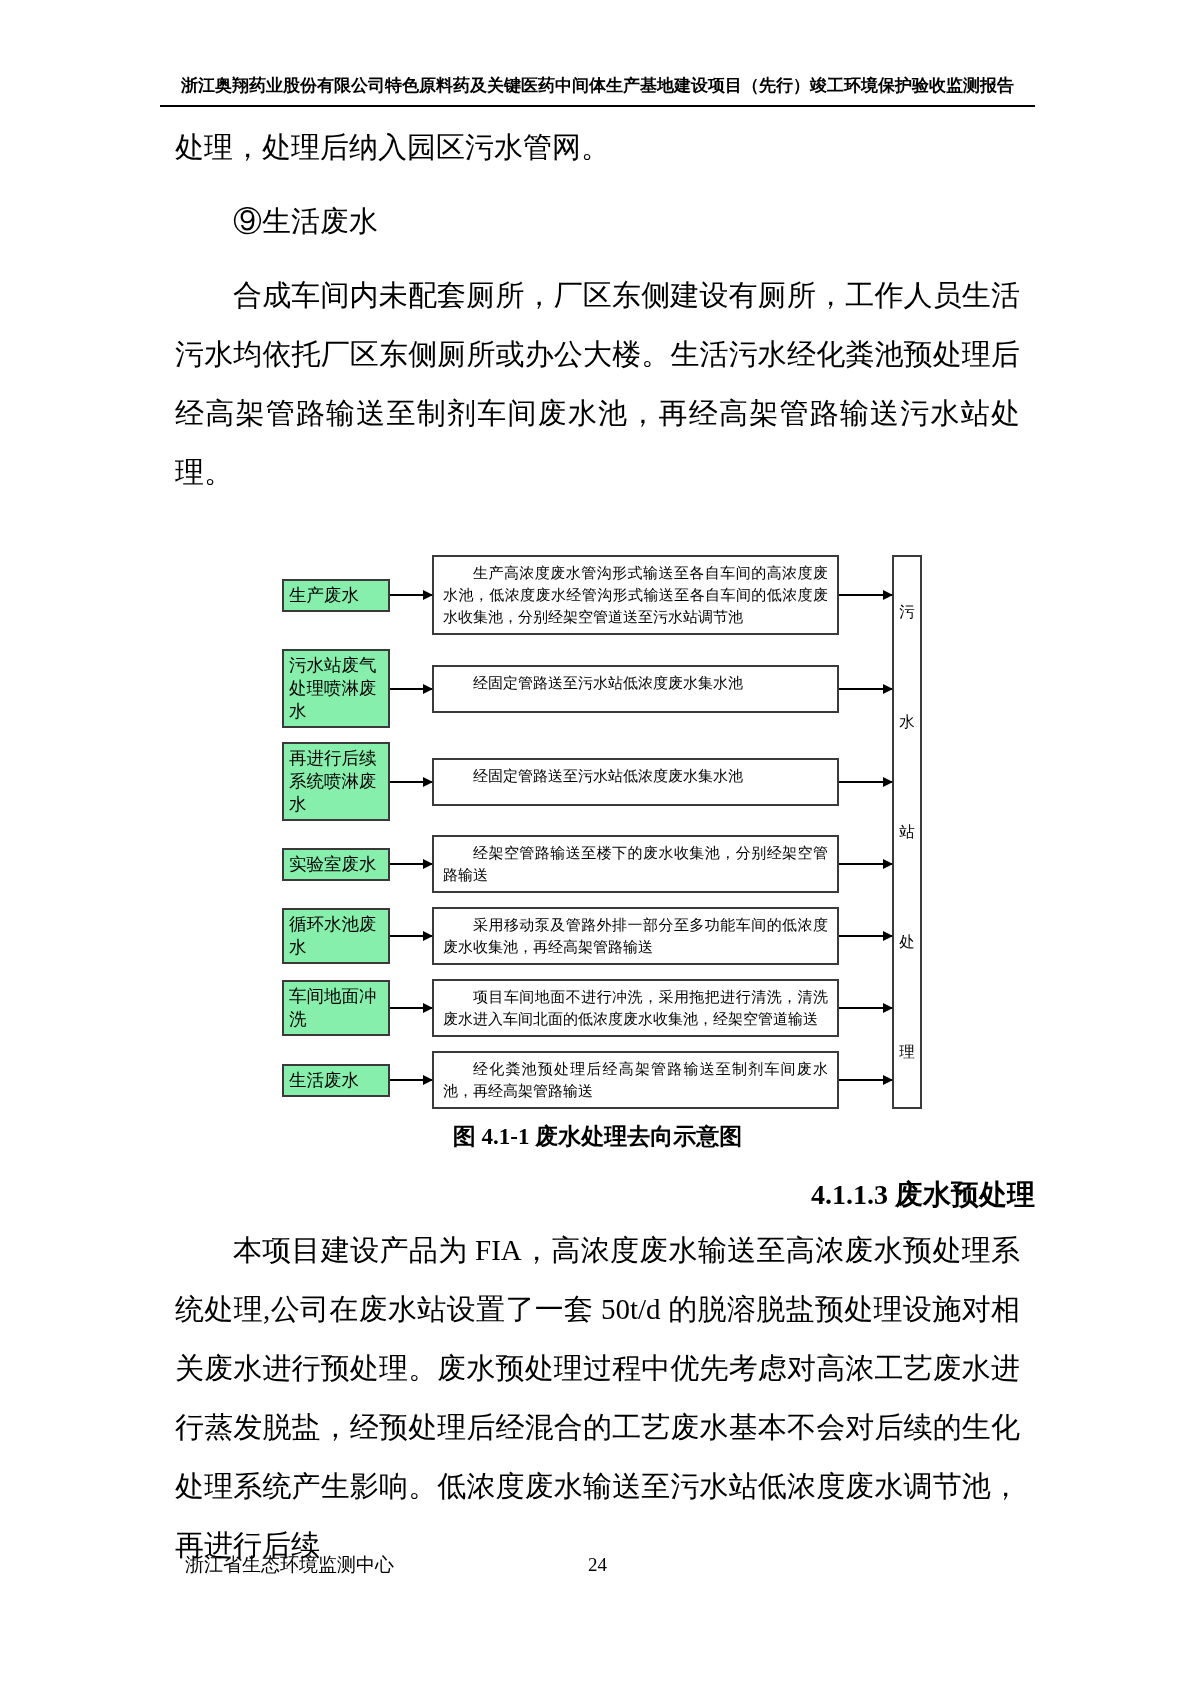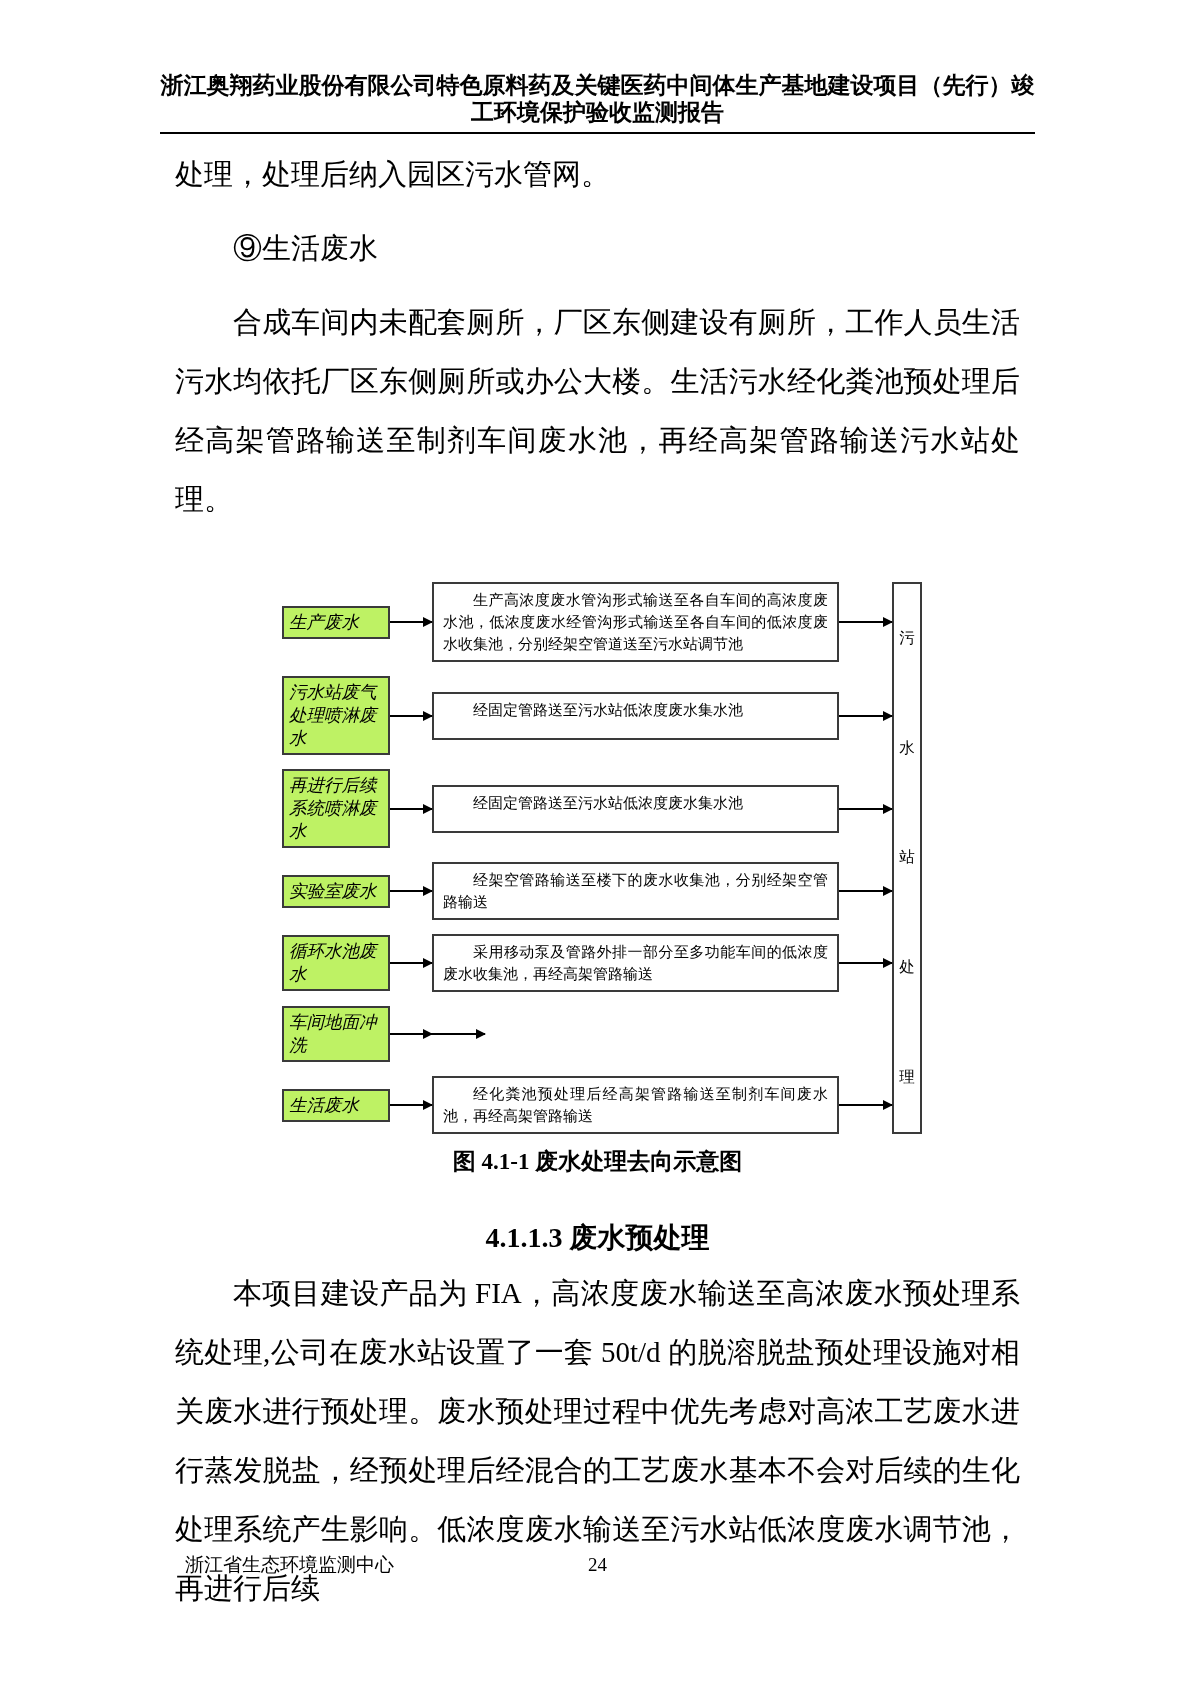--- a/index.html
+++ b/index.html
@@ -14,21 +14,21 @@
   }
   .content { padding:0 155px 0 160px; }
 
   
   .doc-header {
     padding-top:72px;
     padding-bottom:6px;
     border-bottom:2px solid #000;
     text-align:center;
     font-weight:bold;
-    font-size:23px;
+    font-size:17px;
     line-height:27px;
   }
 
   
   .para {
     margin:15px;
     font-size:29px;
     line-height:59px;
     text-align:justify;
   }
@@ -49,22 +49,21 @@
   }
   .row { display:flex; align-items:center; }
   .lbox {
     flex:0 0 108px;
     box-sizing:border-box;
     border:2px solid #3a3a3a;
     padding:3px 5px;
     font-size:17.5px;
     line-height:23px;
     white-space:pre-line;
-    background:#bef264;
-    font-style:italic;
+    background:#86efac;
   }
   .arrow {
     position:relative;
     height:2px;
     background:#000;
     flex:none;
   }
   .arrow::after {
     content:"";
     position:absolute;
@@ -109,25 +108,25 @@
 
   
   .fig-caption {
     margin-top:14px;
     text-align:center;
     font-weight:bold;
     font-size:23px;
     line-height:28px;
   }
   .sec-heading {
-    margin-top:42px;
+    margin-top:24px;
     font-weight:bold;
     font-size:28px;
     line-height:40px;
-    text-align:center;
+    text-align:right;
   }
   .para.after-heading { margin-top:6px; }
 
   
   .footer {
     position:absolute;
     left:160px; right:155px;
     bottom:106px;
     font-size:19px;
     line-height:24px;
@@ -200,20 +199,23 @@
           <div class="arrow a1"></div>
           <div class="dbox">
               <span class="dtext">采用移动泵及管路外排一部分至多功能车间的低浓度废水收集池，再经高架管路输送</span>
             </div>
           <div class="arrow a2"></div>
         </div>
 
         <div class="row">
           <div class="lbox">车间地面冲洗</div>
           <div class="arrow a1"></div>
+          <div class="dbox">
+              <span class="dtext">项目车间地面不进行冲洗，采用拖把进行清洗，清洗废水进入车间北面的低浓度废水收集池，经架空管道输送</span>
+            </div>
           <div class="arrow a2"></div>
         </div>
 
         <div class="row">
           <div class="lbox">生活废水</div>
           <div class="arrow a1"></div>
           <div class="dbox">
               <span class="dtext">经化粪池预处理后经高架管路输送至制剂车间废水池，再经高架管路输送</span>
             </div>
           <div class="arrow a2"></div>

